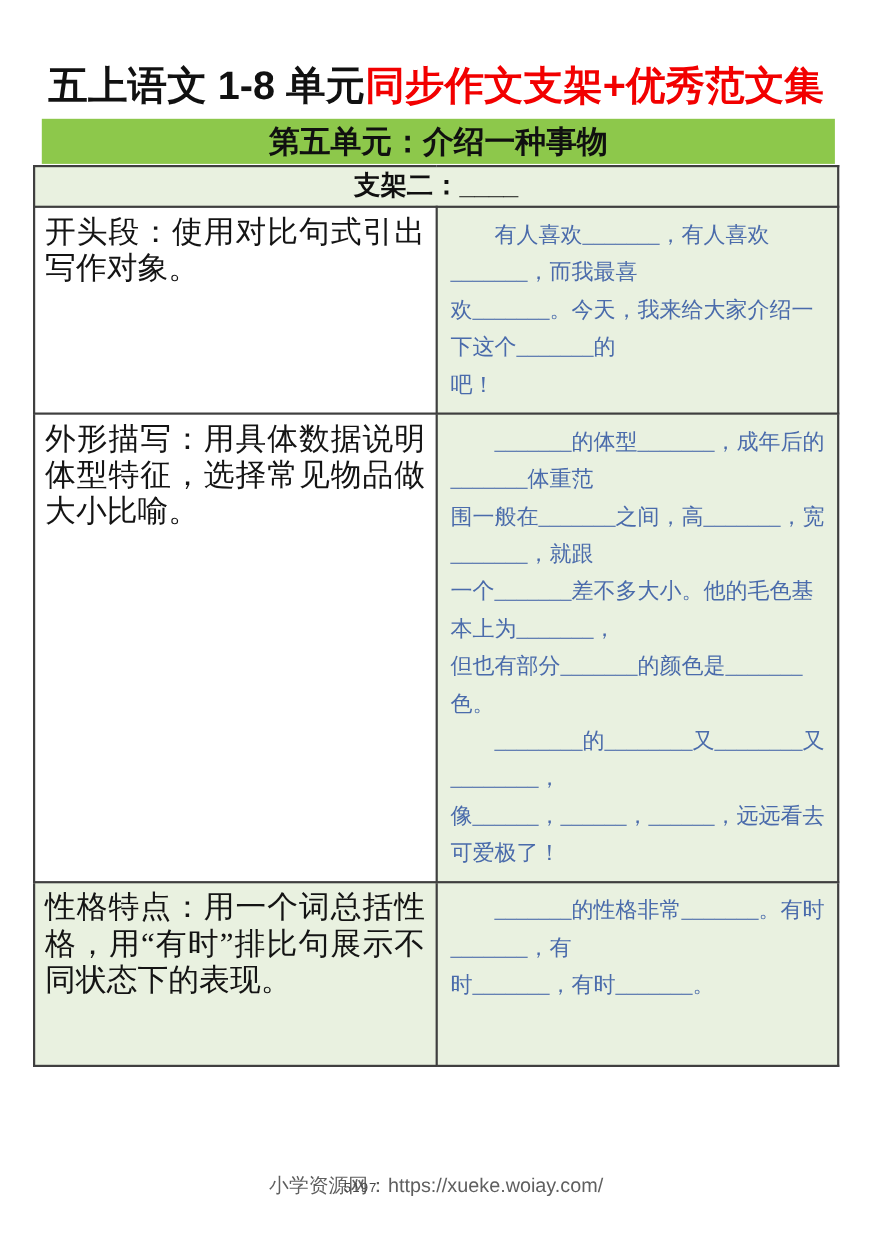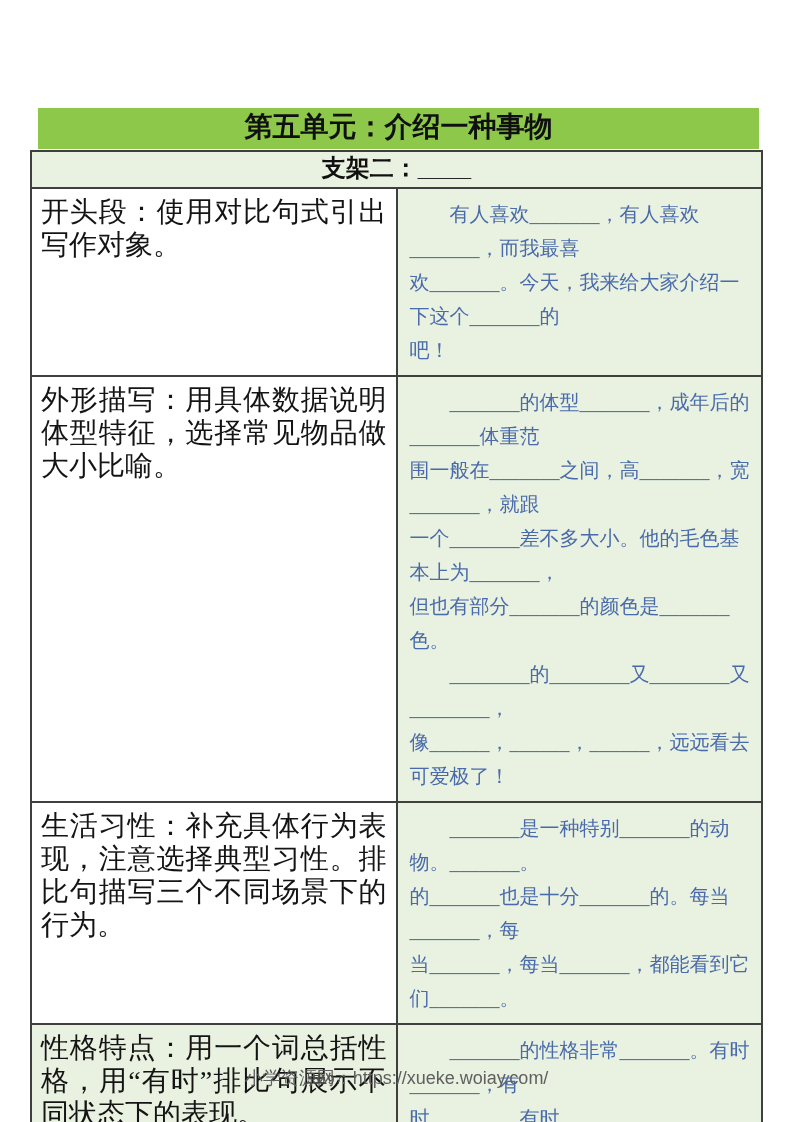--- a/index.html
+++ b/index.html
@@ -24,21 +24,21 @@
     font-size: 36px;
     white-space: nowrap;
     color: #111111;
   }
   .doc-title .red { color: #f20000; }
   .banner {
     position: absolute;
     top: 108px; left: 38px; width: 721px; height: 41px;
     background: #8dc84b;
     color: #101010;
-    font-family: Liberation Mono, monospace;
+    font-family: Liberation Sans, sans-serif;
     font-weight: bold;
     font-size: 28px;
     line-height: 41px;
     text-align: center;
   }
   table.scaffold {
     position: absolute;
     top: 150px; left: 30px;
     width: 733px;
     border-collapse: collapse;
@@ -96,20 +96,21 @@
     font-size: 12px;
     color: #474747;
     letter-spacing: 1px;
   }
 </style>
 </head>
 <body>
 
 <div class="page">
 
+  <h1 class="doc-title"><span>五上语文 1-8 单元</span><span class="red">同步作文支架+优秀范文集</span></h1>
 
   <div class="banner">第五单元：介绍一种事物</div>
 
   <table class="scaffold">
     <tbody>
         <tr class="thead-row">
       <td class="thead" colspan="2">支架二：____</td>
     </tr>
     <tr class="r1">
       <td class="lcell">开头段：使用对比句式引出写作对象。</td>
@@ -119,26 +120,20 @@
     </tr>
     <tr class="r2">
       <td class="lcell">外形描写：用具体数据说明体型特征，选择常见物品做大小比喻。</td>
       <td class="rcell">　　_______的体型_______，成年后的_______体重范
 围一般在_______之间，高_______，宽_______，就跟
 一个_______差不多大小。他的毛色基本上为_______，
 但也有部分_______的颜色是_______色。
 　　________的________又________又________，
 像______，______，______，远远看去可爱极了！</td>
     </tr>
-    <tr class="r3">
-      <td class="lcell">生活习性：补充具体行为表现，注意选择典型习性。排比句描写三个不同场景下的行为。</td>
-      <td class="rcell">　　_______是一种特别_______的动物。_______。
-的_______也是十分_______的。每当_______，每
-当_______，每当_______，都能看到它们_______。</td>
-    </tr>
     <tr class="r4">
       <td class="lcell green">性格特点：用一个词总括性格，用“有时”排比句展示不同状态下的表现。</td>
       <td class="rcell">　　_______的性格非常_______。有时_______，有
 时_______，有时_______。</td>
     </tr>
 
   </tbody>
     </table>
 
   <div class="footer">

